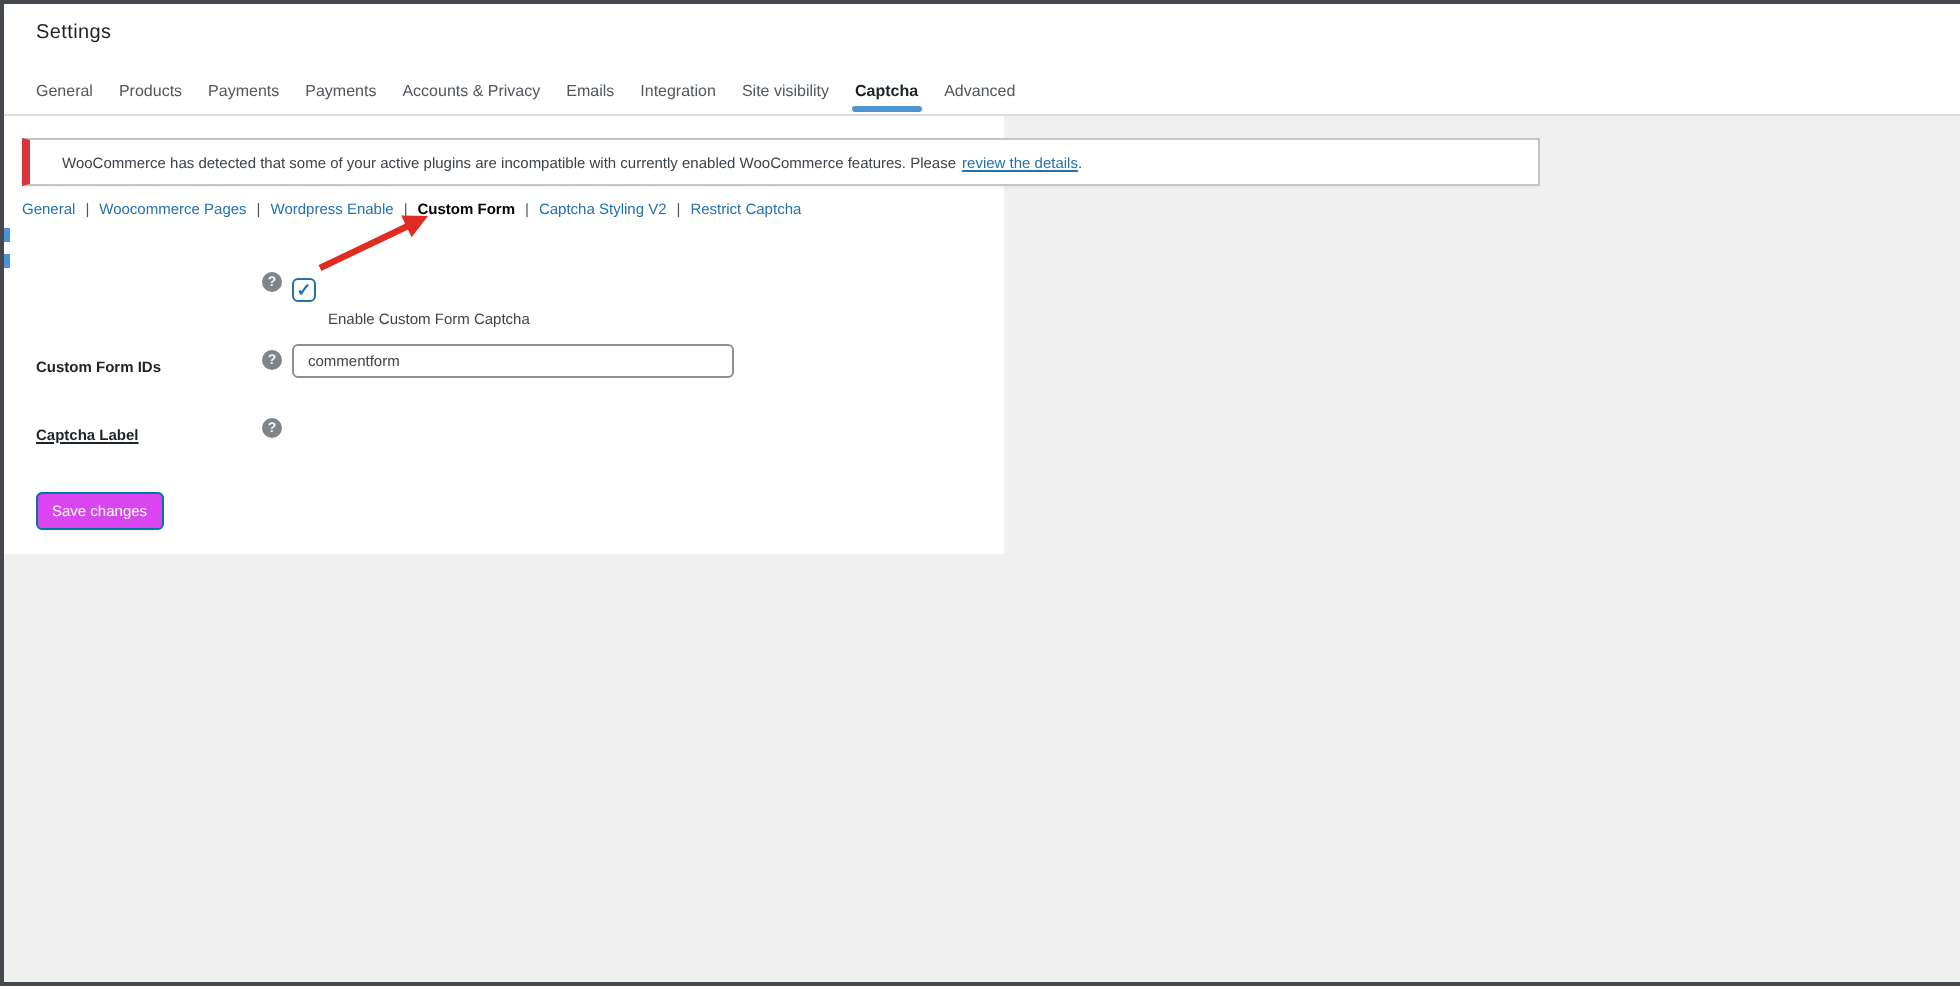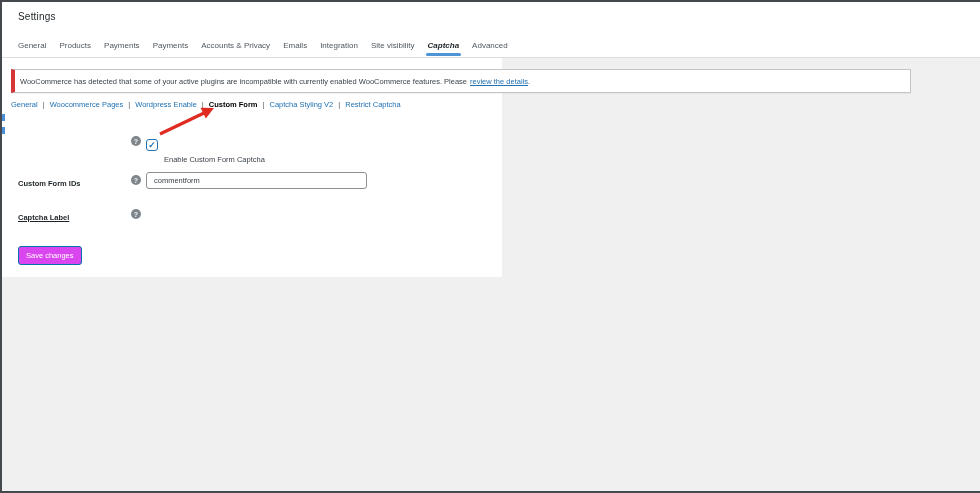--- a/index.html
+++ b/index.html
@@ -19,29 +19,29 @@
   .edge-marker.m2 { top:127px; }
 
   
   .left-panel { position:absolute; left:2px; top:0; width:500px; height:277px; background:#ffffff; }
 
   
   .header-band { position:absolute; left:2px; top:0; width:978px; height:58px; background:#ffffff; border-bottom:1px solid #dcdcde; }
   .page-title { position:absolute; left:18px; top:11px; font-size:10px; font-weight:normal; color:#1d2327; letter-spacing:0.2px; }
   .tabs { position:absolute; left:18px; top:40px; display:flex; gap:13px; font-size:8px; color:#50575e; line-height:11px; }
   .nav-tab { cursor:pointer; white-space:nowrap; }
-  .nav-tab.active { font-weight:bold; color:#1d2327; position:relative;font-style:italic; }
+  .nav-tab.active { font-weight:bold; color:#1d2327; position:relative; }
   .nav-tab.active::after { content:""; position:absolute; left:-2px; right:-2px; bottom:-5px; height:3px; background:#4f94d4; border-radius:2px; }
 
   
   .notice {
-    position:absolute; left:11px; top:69px; width:900px; height:24px;
+    position:absolute; left:11px; top:69px; width:759px; height:24px;
     background:#fff; border:1px solid #c3c4c7; border-left:4px solid #d63638;
     box-shadow:0 1px 1px rgba(0,0,0,0.04);
-    display:flex; align-items:center; padding-left:5px;
+    display:flex; align-items:center; padding-left:16px;
     font-size:7.5px; color:#3c434a; white-space:nowrap;
   }
   .notice-link { color:#2271b1; text-decoration:underline; margin-left:3px; cursor:pointer; }
 
   
   .subnav { position:absolute; left:11px; top:100px; display:flex; gap:5px; align-items:center; font-size:7.5px; white-space:nowrap; }
   .subnav .link { color:#2271b1; cursor:pointer; }
   .subnav .current { color:#000; font-weight:bold; }
   .subnav .sep { color:#50575e; }
 

